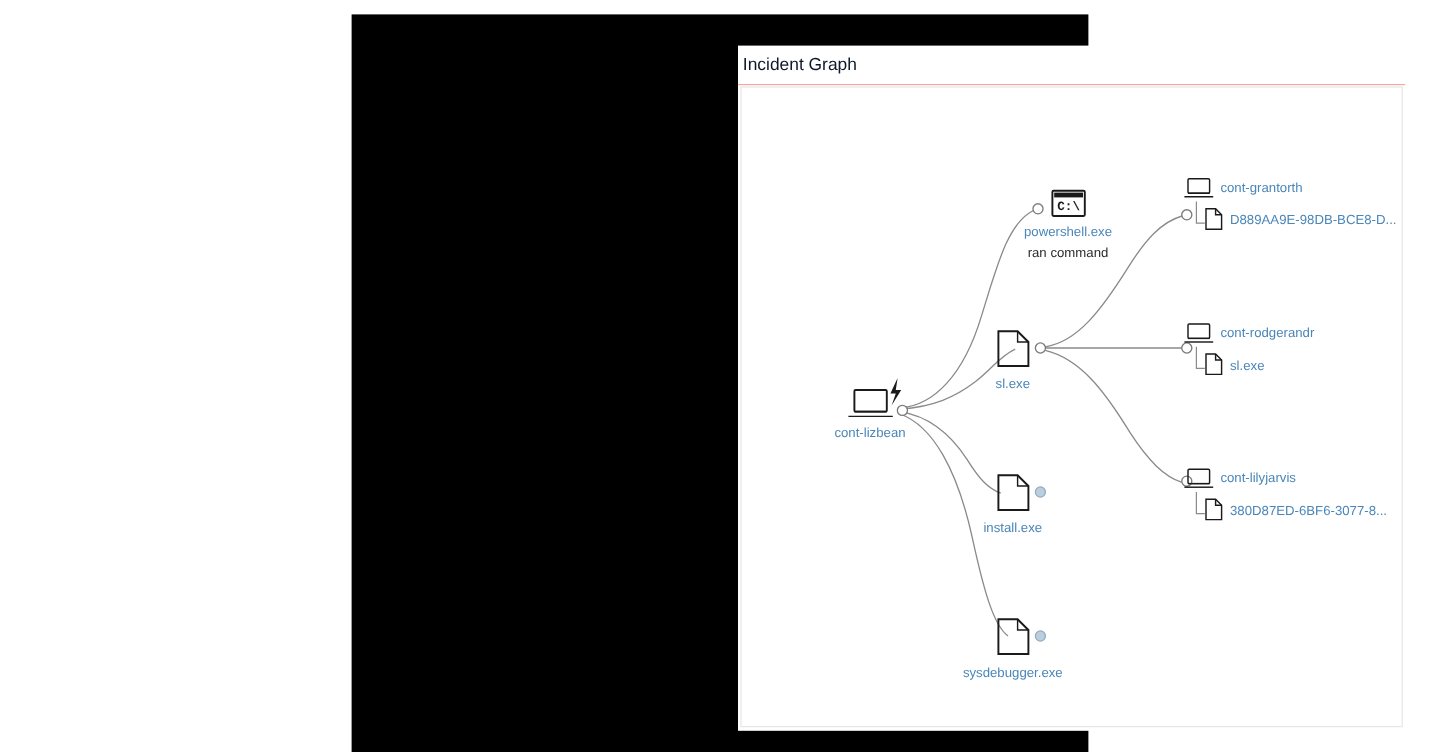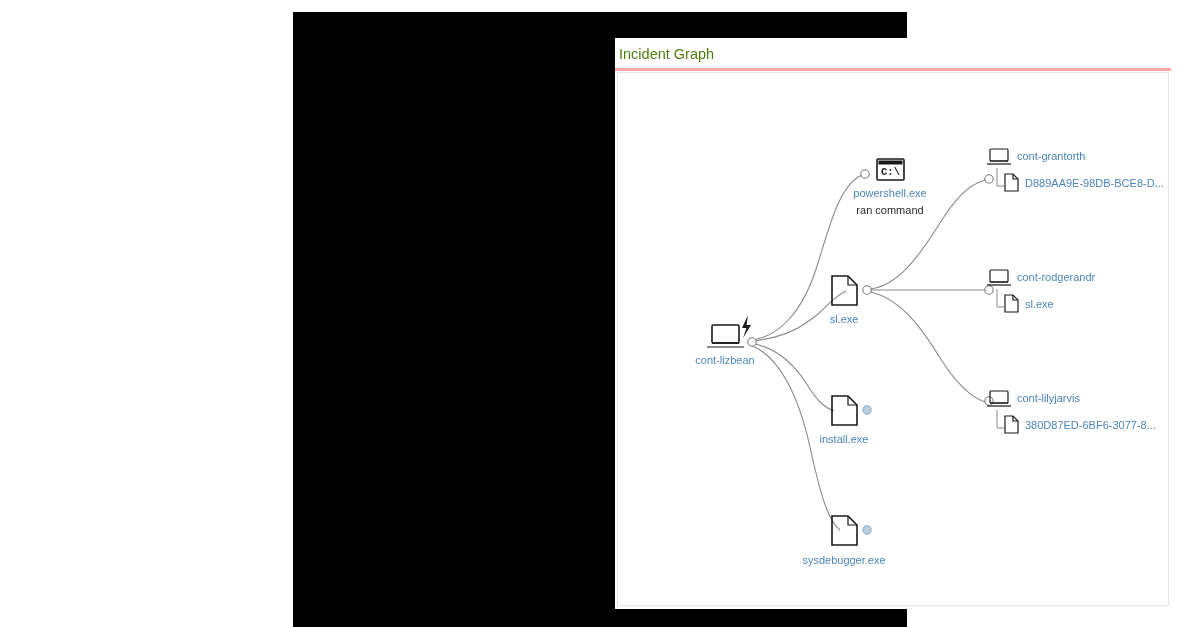--- a/index.html
+++ b/index.html
@@ -42,22 +42,22 @@
   #card-title {
     position: absolute;
     left: 0;
     top: 0;
     width: 100%;
     height: 33px;
     line-height: 33px;
     padding-left: 4px;
     box-sizing: border-box;
     font-size: 14.5px;
-    color: #4d7c0f;
-    border-bottom: 3px solid #fca5a5;
+    color: #0f172a;
+    border-bottom: 1px solid #fca5a5;
     white-space: nowrap;
   }
   
   #graph-panel {
     position: absolute;
     left: 2px;
     top: 34px;
     width: 552px;
     height: 534px;
     border: 1px solid #e6e6e6;

